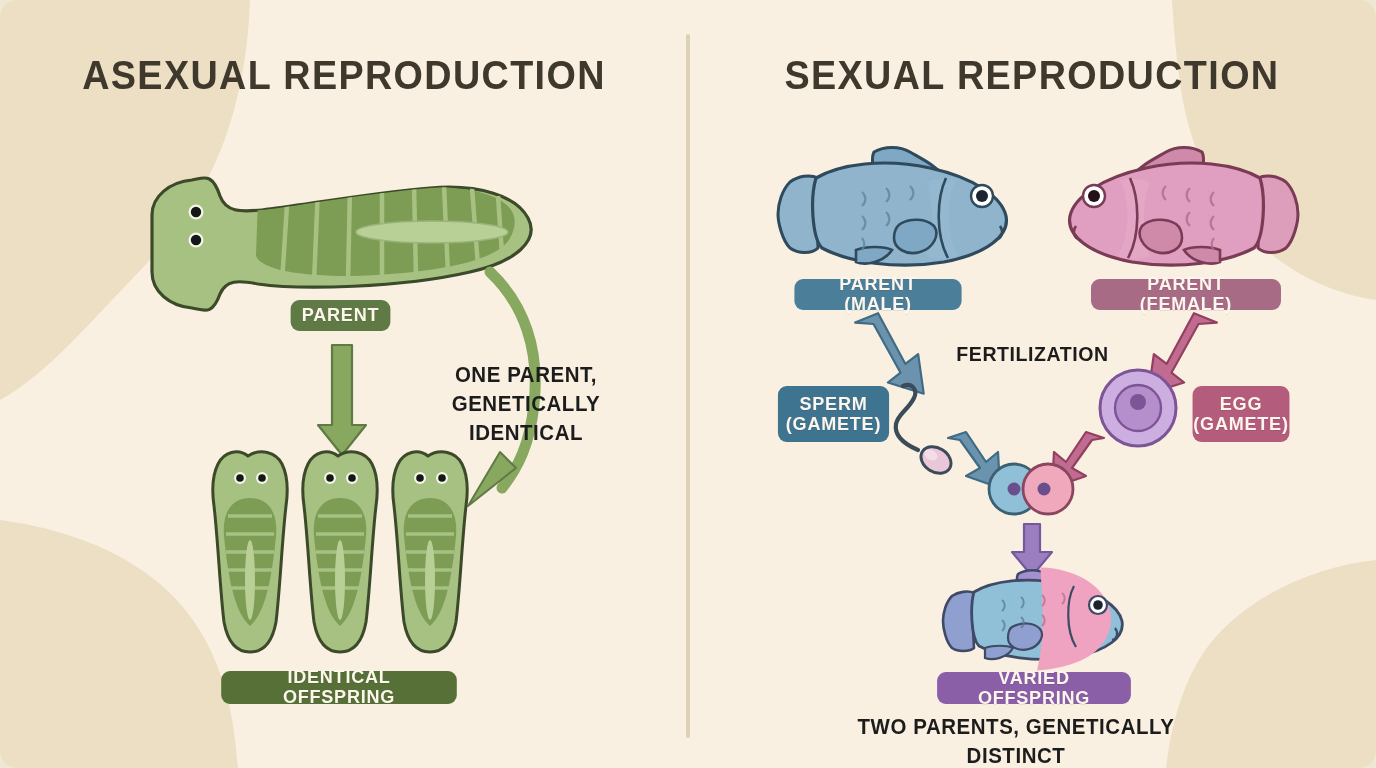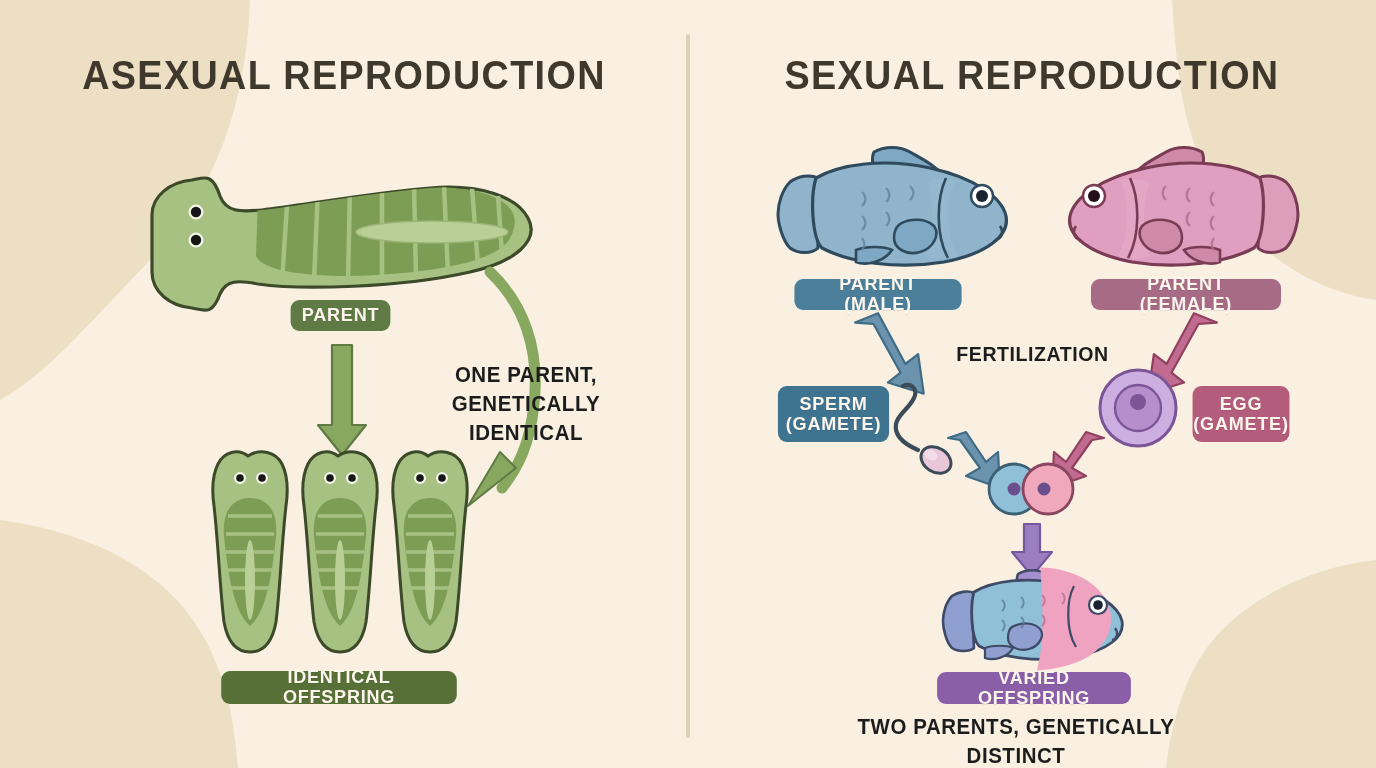--- a/index.html
+++ b/index.html
@@ -7,20 +7,21 @@
     padding: 0;
     background: #efe6d5;
   }
   #stage {
     position: relative;
     width: 1376px;
     height: 768px;
     overflow: hidden;
     background: #f9f0e2;
     font-family: "Liberation Sans", sans-serif;
+    border-radius: 16px;
   }
   #bg-layer, #art-layer {
     position: absolute;
     inset: 0;
     width: 1376px;
     height: 768px;
   }
   .panel-title {
     position: absolute;
     font-family: "Liberation Sans", sans-serif;

